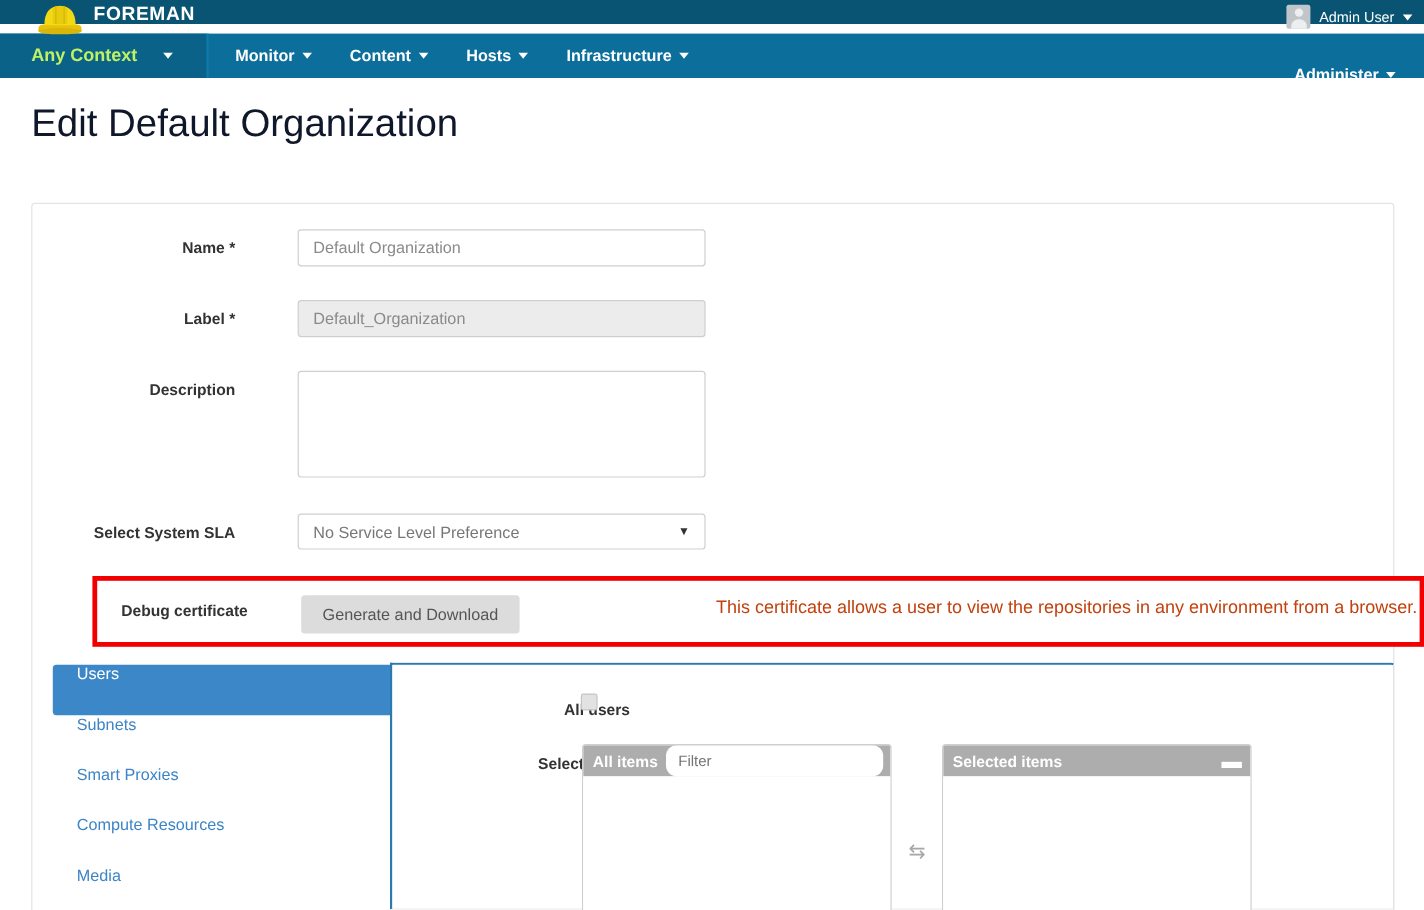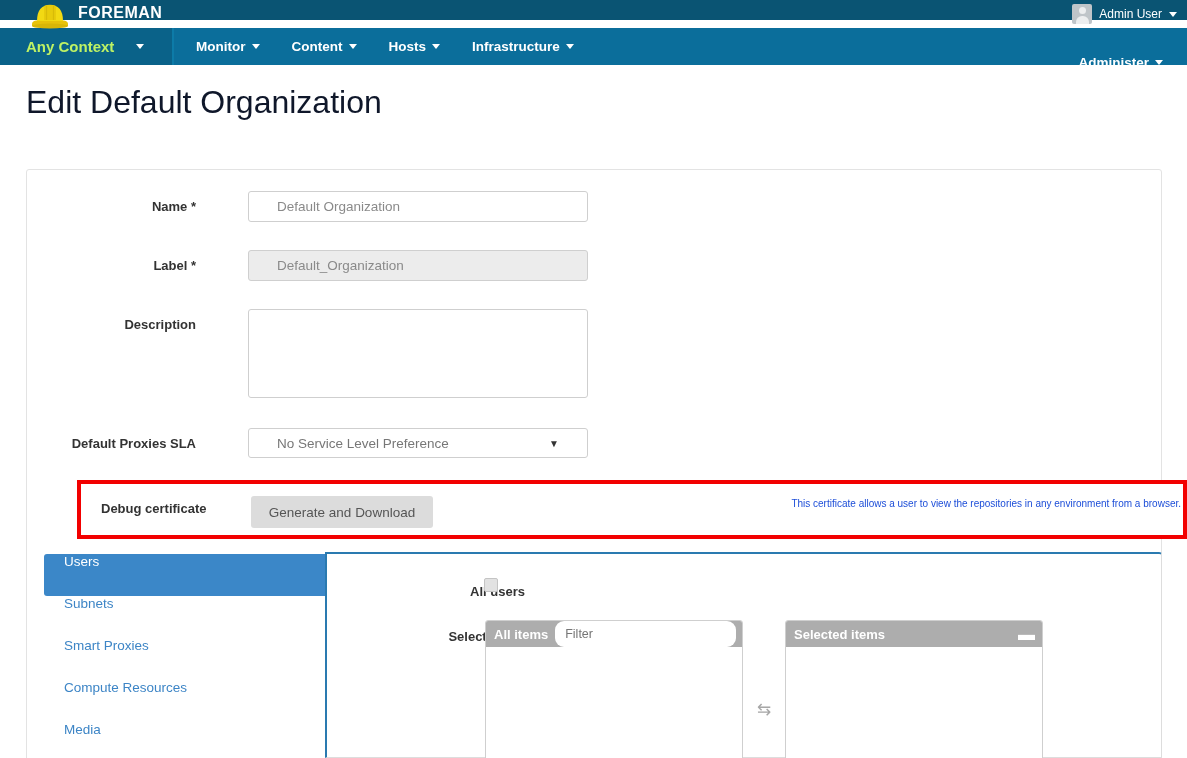--- a/index.html
+++ b/index.html
@@ -123,21 +123,21 @@
     width: 196px;
   }
   .f-input {
     position: absolute;
     border: 1px solid #cfcfcf;
     border-radius: 3px;
     background: #fff;
     color: #8a8a8a;
     font-family: "Liberation Sans", sans-serif;
     font-size: 13.5px;
-    padding: 0 28px;
+    padding: 0 12px;
     outline: none;
   }
   .f-input.disabled { background: #ececec; }
 
   #name-label   { left: 0;   top: 199px; }
   #name-input   { left: 248px; top: 191px; width: 340px; height: 31px; }
   #label-label  { left: 0;   top: 258px; }
   #label-input  { left: 248px; top: 250px; width: 340px; height: 31px; }
   #desc-label   { left: 0;   top: 317px; }
   #desc-input   {
@@ -169,21 +169,21 @@
     position: absolute; left: 170px; top: 12px;
     width: 182px; height: 32px;
     background: #dcdcdc;
     border: none; border-radius: 3px;
     color: #555; font-size: 13.5px;
     font-family: "Liberation Sans", sans-serif;
     cursor: pointer;
   }
   #debug-help {
     position: absolute; right: 2px; top: 14px;
-    font-size: 10px; color: #1d4ed8;
+    font-size: 15px; color: #c2410c;
     white-space: nowrap;
   }
 
   
   #tabs-sidebar {
     position: absolute; left: 44px; top: 554px;
     width: 286px; height: 204px;
     background: #fff;
   }
   .tab-item {
@@ -339,21 +339,21 @@
 
 <div class="f-label" id="name-label">Name *</div>
 <input class="f-input" id="name-input" type="text" value="Default Organization" style="">
 
 <div class="f-label" id="label-label">Label *</div>
 <input class="f-input disabled" id="label-input" type="text" value="Default_Organization" style="">
 
 <div class="f-label" id="desc-label">Description</div>
 <textarea class="f-input" id="desc-input" style=""></textarea>
 
-<div class="f-label" id="sla-label">Default Proxies SLA</div>
+<div class="f-label" id="sla-label">Select System SLA</div>
 <div class="f-input" id="sla-select">
   <span class="sel-text">No Service Level Preference</span>
   <span class="sel-arrow">▼</span>
 </div>
 
 <div id="debug-box">
   <div id="debug-label">Debug certificate</div>
   <button id="debug-btn">Generate and Download</button>
   <div id="debug-help">This certificate allows a user to view the repositories in any environment from a browser.</div>
 </div>

